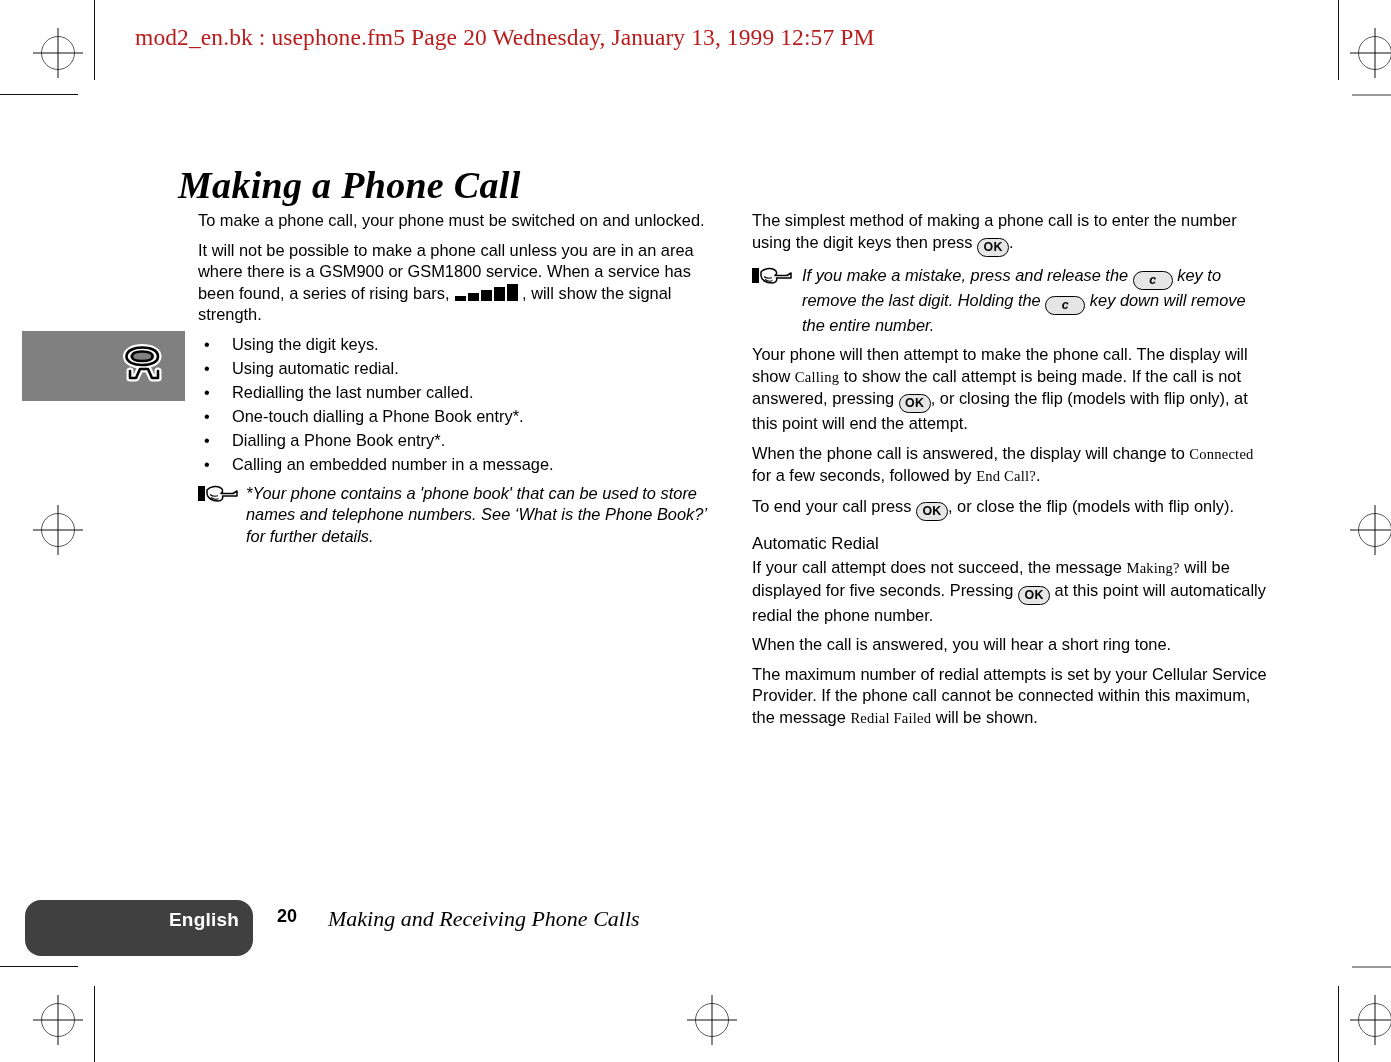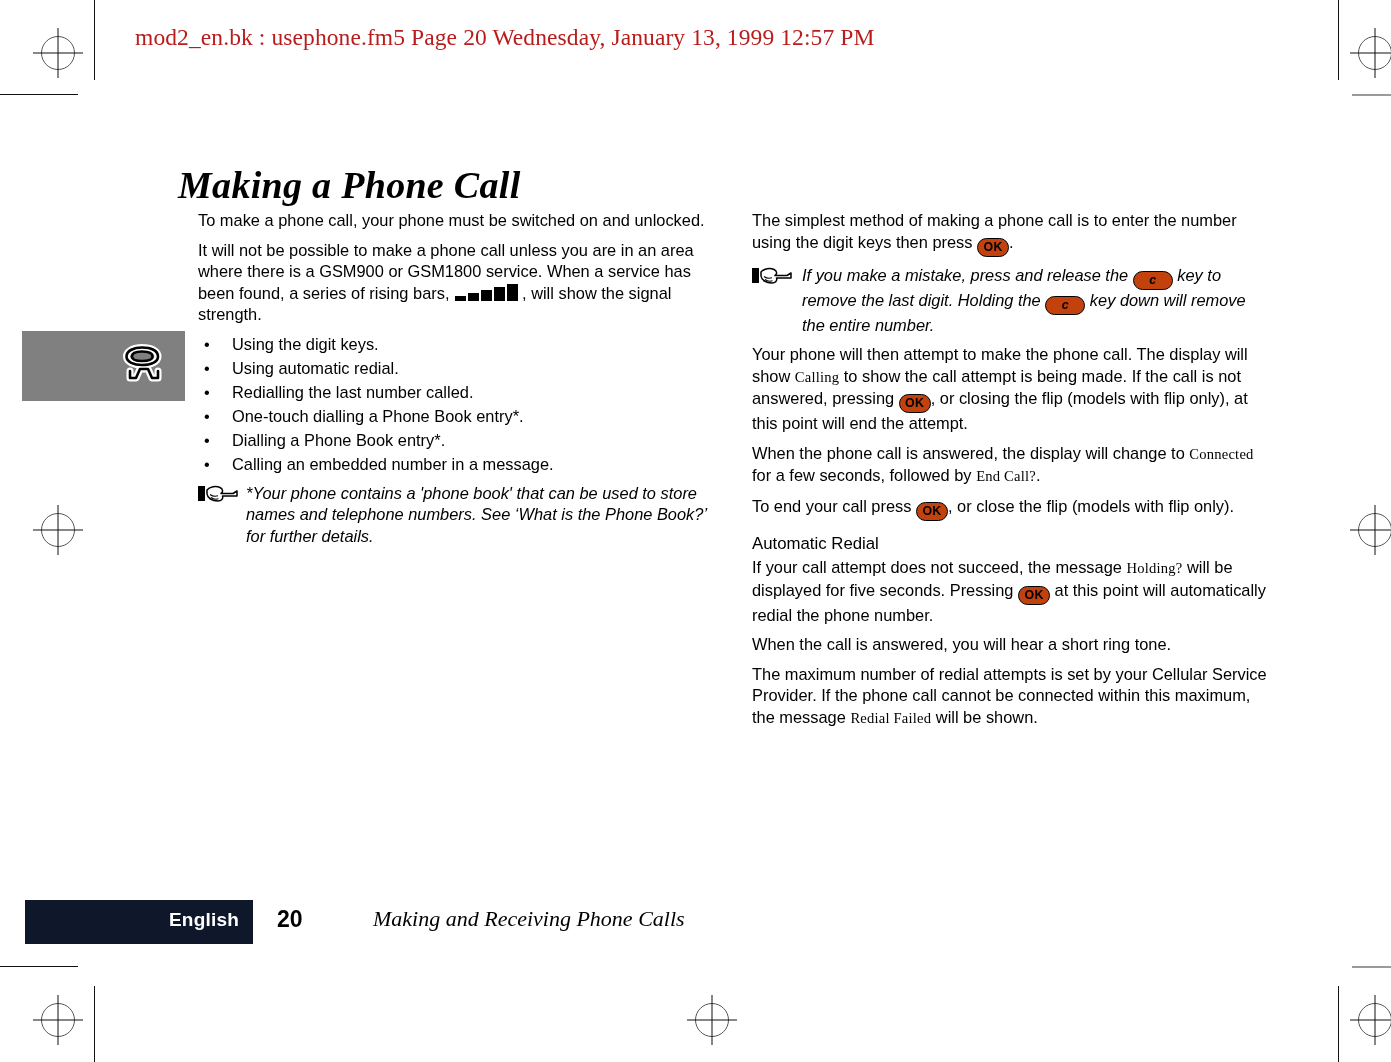--- a/index.html
+++ b/index.html
@@ -167,21 +167,21 @@
     display: inline-block;
     position: relative;
     vertical-align: -3px;
     border: 1.6px solid #000;
     border-radius: 999px;
     font-family: "Liberation Sans", sans-serif;
     font-weight: bold;
     text-align: center;
     line-height: 15px;
     height: 15px;
-    background: #c2410c;
+    background: #e5e5e5;
     color: #000;
     box-sizing: content-box;
   }
   .key-ok {
     width: 26px;
     font-size: 12.4px;
     letter-spacing: 0.3px;
     padding: 1px 2px;
   }
   .key-c {
@@ -205,48 +205,48 @@
     margin: 12px 0 3px 0;
     line-height: 21px;
   }
 
   
   .footer-bar {
     position: absolute;
     left: 25px;
     top: 900px;
     width: 228px;
-    height: 44px;
-    background: #0f172a;
+    height: 56px;
+    background: #404040;
+    border-radius: 16px;
   }
   .footer-lang {
     position: absolute;
     right: 14px;
     top: 9px;
     color: #fff;
     font-weight: bold;
     font-size: 19px;
     letter-spacing: 0.2px;
   }
   .footer-pageno {
     position: absolute;
     left: 277px;
     top: 906px;
     font-weight: bold;
-    font-size: 23px;
+    font-size: 18px;
     text-align: right;
   }
   .footer-section {
     position: absolute;
     left: 328px;
     top: 906px;
     font-family: "Liberation Serif", serif;
     font-style: italic;
     font-size: 22px;
-    margin-left: 45px;
   }
 </style>
 </head>
 <body>
 
 <div class="reg-mark" style="left:41px; top:36px;"></div>
 <div class="reg-mark" style="left:1358px; top:36px;"></div>
 <div class="reg-mark" style="left:41px; top:513px;"></div>
 <div class="reg-mark" style="left:1358px; top:513px;"></div>
 <div class="reg-mark" style="left:41px; top:1003px;"></div>
@@ -343,21 +343,21 @@
     </div>
 
     <p><span>Your phone will then attempt to make the phone call. The display will show </span><span class="lcd">Calling</span><span> to show the call attempt is being made. If the call is not answered, pressing </span><span class="key key-ok">OK</span><span>, or closing the flip (models with flip only), at this point will end the attempt.</span></p>
 
     <p><span>When the phone call is answered, the display will change to </span><span class="lcd">Connected</span><span> for a few seconds, followed by </span><span class="lcd">End Call?</span><span>.</span></p>
 
     <p><span>To end your call press </span><span class="key key-ok">OK</span><span>, or close the flip (models with flip only).</span></p>
 
     <h2 class="subhead">Automatic Redial</h2>
 
-    <p><span>If your call attempt does not succeed, the message </span><span class="lcd">Holding?</span><span> will be displayed for five seconds. Pressing </span><span class="key key-ok">OK</span><span> at this point will automatically redial the phone number.</span></p>
+    <p><span>If your call attempt does not succeed, the message </span><span class="lcd">Making?</span><span> will be displayed for five seconds. Pressing </span><span class="key key-ok">OK</span><span> at this point will automatically redial the phone number.</span></p>
 
     <p>When the call is answered, you will hear a short ring tone.</p>
 
     <p><span>The maximum number of redial attempts is set by your Cellular Service Provider. If the phone call cannot be connected within this maximum, the message </span><span class="lcd">Redial Failed</span><span> will be shown.</span></p>
 
   </div>
 
   <div class="footer-bar">
     <span class="footer-lang">English</span>
   </div>

